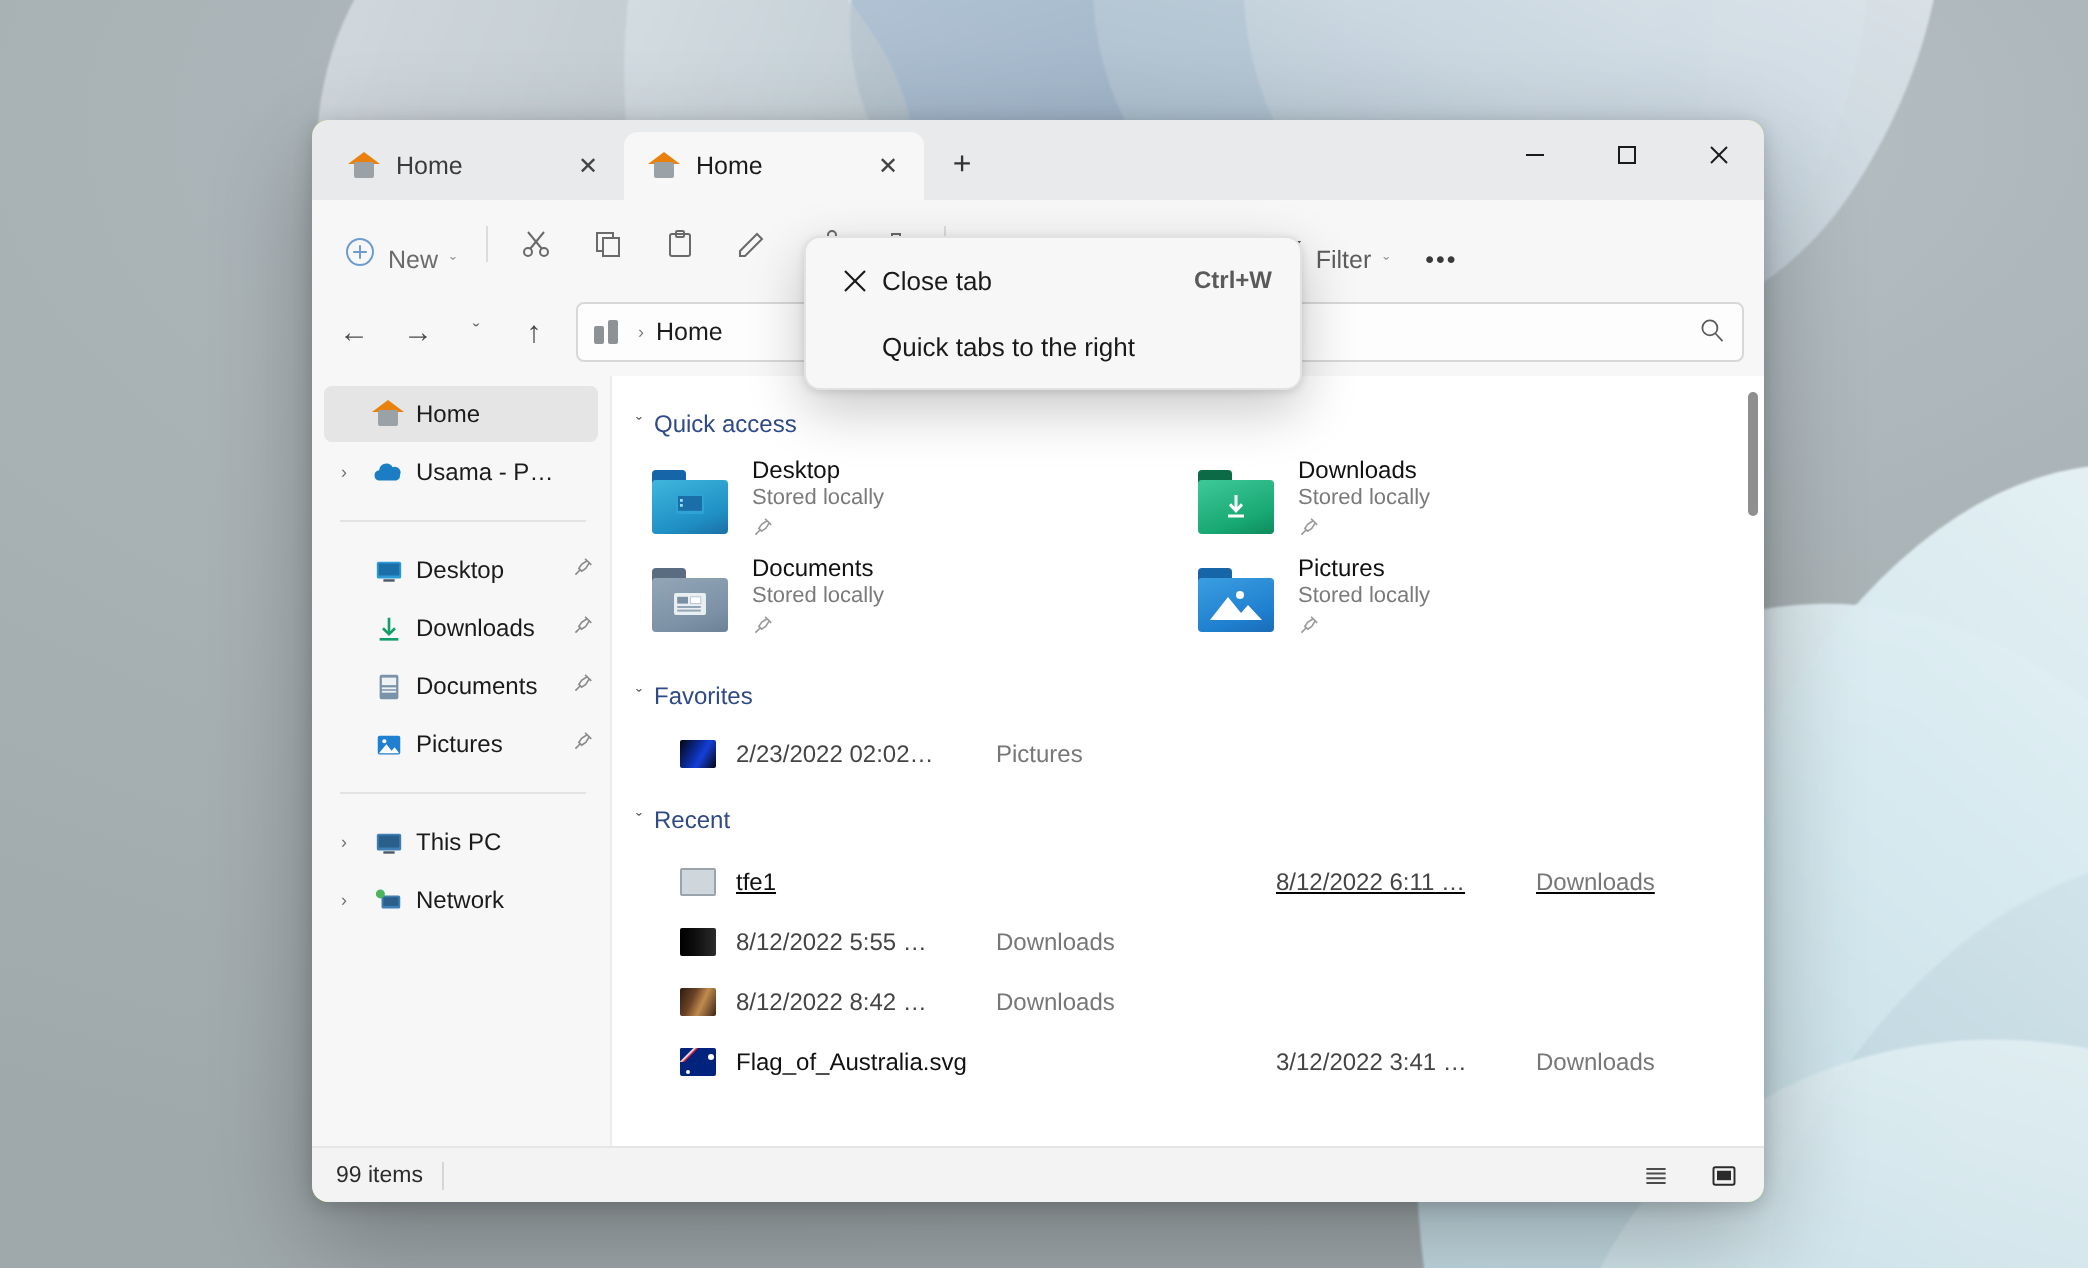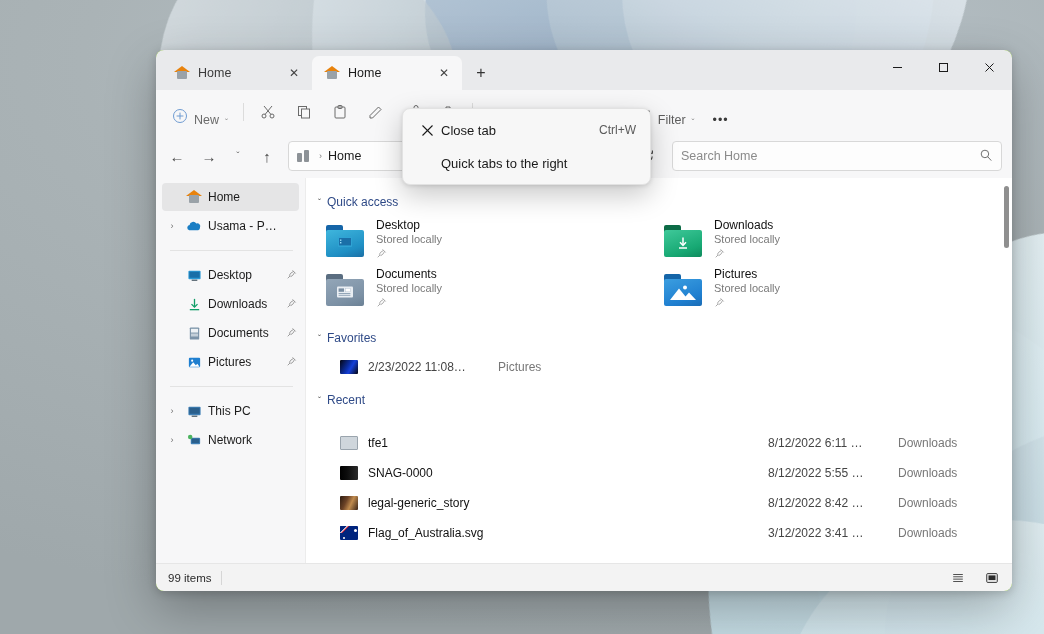--- a/index.html
+++ b/index.html
@@ -49,22 +49,22 @@
   .p8 { left: 900px; top: 420px; width: 330px; height: 380px;
         background: linear-gradient(190deg, #dbeaf0 0%, #c0d7e0 60%, #a9c6d2 100%);
         transform: rotate(26deg); opacity: .9; }
   .p9 { left: 780px; top: 520px; width: 420px; height: 300px;
         background: linear-gradient(200deg, #e9f4f7 0%, #cde2ea 70%, #b8d2dd 100%);
         transform: rotate(-4deg); opacity: .85; }
 
   
   #explorer {
     position: absolute;
-    left: 156px; top: 50px;
-    width: 856px; height: 541px;
+    left: 156px; top: 60px;
+    width: 726px; height: 541px;
     border-radius: 8px;
     background: #84cc16;
     box-shadow: 0 18px 50px rgba(0,0,0,.28), 0 2px 10px rgba(0,0,0,.18);
     overflow: hidden;
     display: flex; flex-direction: column;
   }
 
   
   .titlebar {
     height: 40px;
@@ -265,21 +265,21 @@
     padding: 4px 0;
     z-index: 50;
   }
   .mi {
     height: 32px; display: flex; align-items: center;
     margin: 1px 4px; padding: 0 10px 0 6px; border-radius: 4px;
     font-size: 13px; color: #1a1a1a;
   }
   .mi .miicon { width: 28px; flex: 0 0 28px; display:flex; align-items:center; justify-content:center; font-size:13px; color:#1a1a1a; }
   .mi .milabel { flex: 1; }
-  .mi .mikey { font-size: 12px; color: #5a5a5a; }
+  .mi .mikey { font-size: 12px; color: #5a5a5a; font-weight: bold; }
 </style>
 </head>
 <body>
 
 <div id="wallpaper">
   <div class="base"></div>
   <div class="petal p1"></div>
   <div class="petal p2"></div>
   <div class="petal p3"></div>
   <div class="petal p4"></div>
@@ -699,46 +699,44 @@
           </div>
         </div>
 
         <div class="grouphdr" style="margin-top:12px;">
           <span class="gchev">ˇ</span>
           <span>Favorites</span>
         </div>
 
         <div class="filerow">
           <span class="fthumb" style="background:linear-gradient(120deg,#05060f 0%,#0b2fa8 45%,#1540d8 60%,#05060f 100%)"></span>
-          <span class="fdate">2/23/2022 11:08…</span>
+          <span class="fdate">2/23/2022 02:02…</span>
           <span class="floc">Pictures</span>
         </div>
 
         <div class="grouphdr" style="margin-top:6px;">
           <span class="gchev">ˇ</span>
           <span>Recent</span>
         </div>
 
-        <div class="filerow" style="margin-top:16px;">
+        <div class="filerow" style="margin-top:4px;text-decoration:underline;">
           <span class="fthumb" style="background:#cfd6dc;border:1px solid #9aa4ad;"></span>
           <span class="fname">tfe1</span>
           <span class="fdate">8/12/2022 6:11 …</span>
           <span class="floc">Downloads</span>
         </div>
 
         <div class="filerow">
           <span class="fthumb" style="background:linear-gradient(90deg,#000 0%,#0d0d0d 40%,#2b2b2b 100%)"></span>
-          <span class="fname">SNAG-0000</span>
           <span class="fdate">8/12/2022 5:55 …</span>
           <span class="floc">Downloads</span>
         </div>
 
         <div class="filerow">
           <span class="fthumb" style="background:linear-gradient(115deg,#2b1b10 0%,#6b4226 35%,#c08b4e 60%,#3a2418 100%)"></span>
-          <span class="fname">legal-generic_story</span>
           <span class="fdate">8/12/2022 8:42 …</span>
           <span class="floc">Downloads</span>
         </div>
 
         <div class="filerow">
           <span class="fthumb" style="position:relative;background:#00247d;">
             <span style="position:absolute;left:0;top:0;width:9px;height:7px;background:linear-gradient(135deg,#00247d 40%,#fff 45%,#cf142b 55%,#00247d 60%)"></span>
             <span style="position:absolute;right:1px;top:3px;width:3px;height:3px;background:#fff;border-radius:50%"></span>
             <span style="position:absolute;left:3px;bottom:1px;width:2px;height:2px;background:#fff;border-radius:50%"></span>
           </span>

